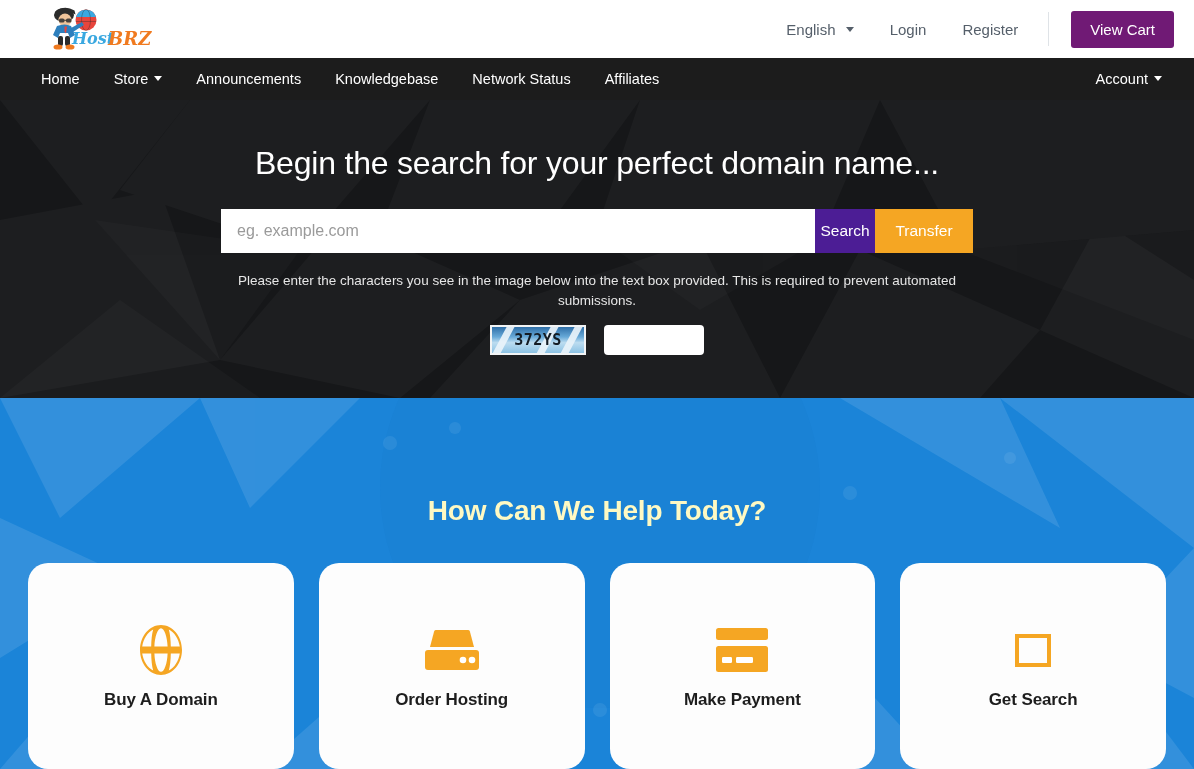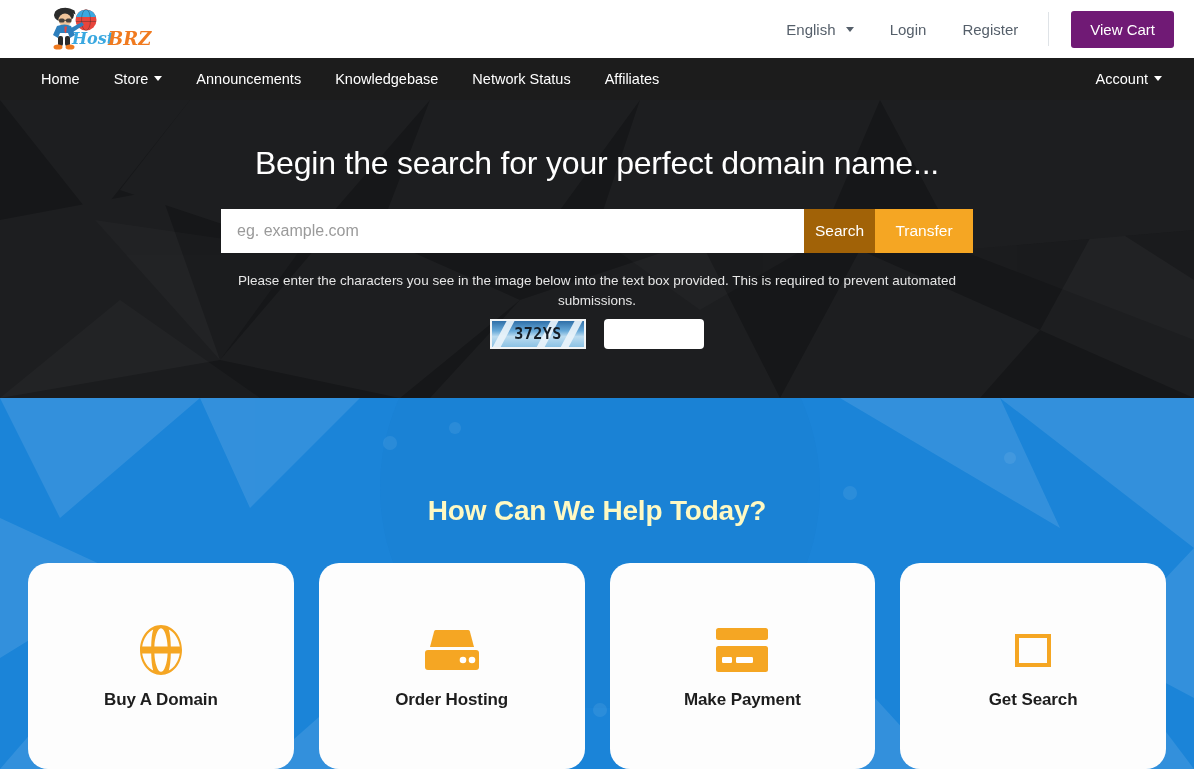--- a/index.html
+++ b/index.html
@@ -142,33 +142,33 @@
   }
   .domain-input::placeholder { color: #9a9a9a; }
   .btn-search, .btn-transfer {
     border: none;
     color: #ffffff;
     font-size: 15.5px;
     cursor: pointer;
     font-family: inherit;
     padding: 0;
   }
-  .btn-search { background: #a16207; width: 71px; }
+  .btn-search { background: #4c1d95; width: 60px; }
   .btn-transfer { background: #f5a623; width: 98px; }
 
   .captcha-text {
     color: #e6e6e6;
     font-size: 13.5px;
     line-height: 1.45;
     width: 752px;
     margin: 18px auto 0;
   }
 
   .captcha-row {
-    margin-top: 8px;
+    margin-top: 14px;
     display: flex;
     justify-content: center;
     align-items: center;
     gap: 18px;
   }
   .captcha-img {
     width: 96px;
     height: 30px;
     border: 2px solid #f2f4f5;
     position: relative;

